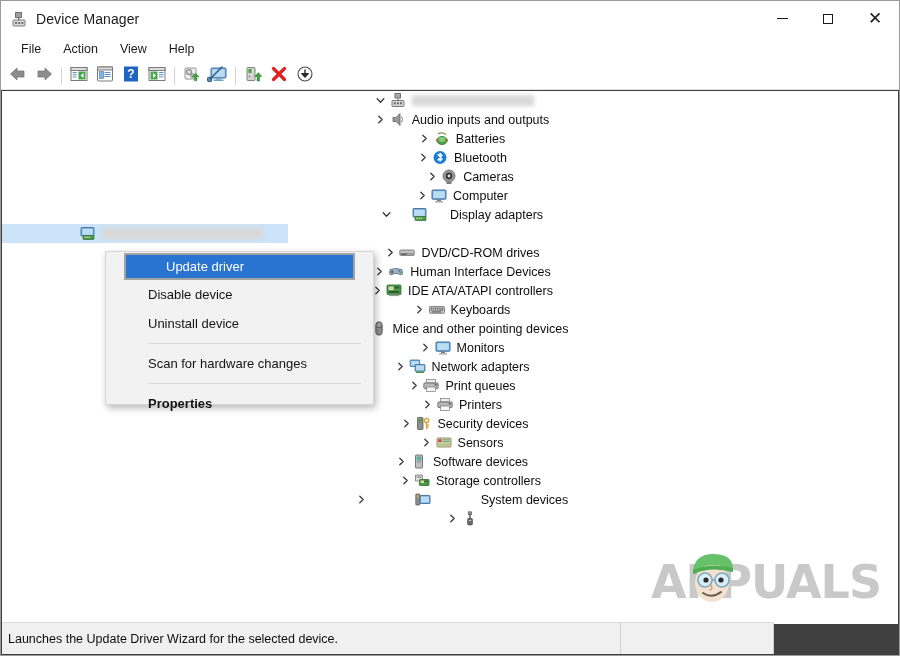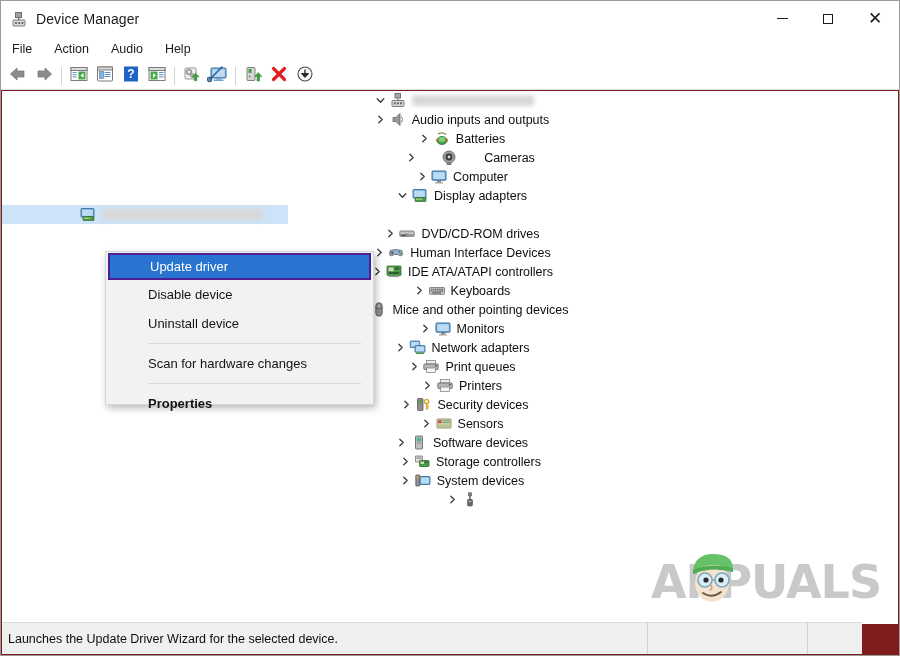--- a/index.html
+++ b/index.html
@@ -8,21 +8,21 @@
     background: #ffffff;
   }
   body {
     font-family: "Liberation Sans", sans-serif;
     -webkit-font-smoothing: antialiased;
   }
   #app {
     position: relative;
     width: 900px;
     height: 656px;
-    background: #7f1d1d;
+    background: #404040;
     overflow: hidden;
     box-sizing: border-box;
     border: 1px solid #9a9a9a;
   }
 
   
   .titlebar {
     position: absolute;
     left: 0; top: 0;
     width: 898px;
@@ -79,21 +79,21 @@
 
   
   .menubar {
     position: absolute;
     left: 0; top: 35px;
     width: 898px;
     height: 26px;
     background: #ffffff;
     display: flex;
     align-items: center;
-    padding-left: 1px;
+    padding-left: 10px;
     box-sizing: border-box;
   }
   .menu-item {
     font-size: 12.5px;
     color: #1b1b1b;
     padding: 2px 10px;
     margin-right: 2px;
     cursor: default;
   }
 
@@ -193,22 +193,22 @@
     display: flex;
     align-items: center;
     font-size: 13px;
     color: #141414;
     padding-left: 42px;
     box-sizing: border-box;
   }
   .ctx-item.highlight {
     background: #2874d0;
     color: #ffffff;
-    border: 2px solid #4c1d95;
-    margin: 0 2px;
+    border: 2px solid #a3a3a3;
+    margin: 0 18px;
     height: 27px;
     padding-left: 40px;
   }
   .ctx-item.bold { font-weight: bold; }
   .ctx-sep {
     height: 1px;
     background: #d9d9d9;
     margin: 5px 12px 5px 42px;
   }
 
@@ -230,21 +230,21 @@
     font-weight: bold;
     color: #c9c9c9;
     letter-spacing: -1px;
   }
 
   
   .statusbar {
     position: absolute;
     left: 1px;
     bottom: 1px;
-    width: 860px;
+    width: 772px;
     height: 31px;
     background: #f0f0f0;
     border-top: 1px solid #dcdcdc;
     display: flex;
     align-items: center;
   }
   .status-panel {
     height: 31px;
     display: flex;
     align-items: center;
@@ -283,21 +283,21 @@
       </div>
       <div class="win-btn close">
         <span class="glyph-close">✕</span>
       </div>
     </div>
   </div>
 
   <div class="menubar">
     <div class="menu-item">File</div>
     <div class="menu-item">Action</div>
-    <div class="menu-item">Audio</div>
+    <div class="menu-item">View</div>
     <div class="menu-item">Help</div>
   </div>
 
   <div class="toolbar">
 
     <div class="tb-btn">
       <span>
         <svg width="20" height="18" viewBox="0 0 20 18">
           <path d="M9 3 L2.5 9 L9 15 L9 12 L16 12 L16 6 L9 6 Z" fill="#8c8c8c" stroke="#6e6e6e" stroke-width="0.7" stroke-linejoin="round"></path>
         </svg>
@@ -471,22 +471,36 @@
           <path d="M5 4 Q9 1.5 13 4.5" fill="none" stroke="#8b8b4a" stroke-width="1.4"></path>
           <ellipse cx="9" cy="10.5" rx="5" ry="4" fill="#4aa24a" stroke="#2d702d" stroke-width="0.8"></ellipse>
           <ellipse cx="9" cy="9.4" rx="3.4" ry="2.4" fill="#7dd07d"></ellipse>
           <rect x="3.2" y="9" width="2.2" height="2.4" fill="#b06a1f"></rect>
           <rect x="12.6" y="9" width="2.2" height="2.4" fill="#b06a1f"></rect>
         </svg>
       </span>
       <span class="row-label">Batteries</span>
     </div>
 
-
-    <div class="row" style="padding-left:44px;gap:21px;">
+    <div class="row" style="padding-left:28px;">
+      <span class="chev">
+        <svg width="9" height="9" viewBox="0 0 9 9">
+            <path d="M2.8 1.2 L6.2 4.5 L2.8 7.8" fill="none" stroke="#3a3a3a" stroke-width="1.3" stroke-linecap="round" stroke-linejoin="round"></path>
+          </svg>
+      </span>
+      <span class="row-icon">
+        <svg width="18" height="17" viewBox="0 0 18 17">
+          <circle cx="9" cy="8.5" r="6.5" fill="#1a7fd4"></circle>
+          <path d="M7 5.5 L11 10 L9 12 L9 4.5 L11 6.5 L7 11" fill="none" stroke="#ffffff" stroke-width="1.3" stroke-linejoin="round" stroke-linecap="round"></path>
+        </svg>
+      </span>
+      <span class="row-label">Bluetooth</span>
+    </div>
+
+    <div class="row" style="padding-left:44px;">
       <span class="chev">
         <svg width="9" height="9" viewBox="0 0 9 9">
             <path d="M2.8 1.2 L6.2 4.5 L2.8 7.8" fill="none" stroke="#3a3a3a" stroke-width="1.3" stroke-linecap="round" stroke-linejoin="round"></path>
           </svg>
       </span>
       <span class="row-icon">
         <svg width="18" height="17" viewBox="0 0 18 17">
           <circle cx="9" cy="8" r="6" fill="#9d9d9d" stroke="#5e5e5e" stroke-width="0.8"></circle>
           <circle cx="9" cy="8" r="3.4" fill="#3a3a3a"></circle>
           <circle cx="9" cy="8" r="1.4" fill="#dcdcdc"></circle>
@@ -507,21 +521,21 @@
           <rect x="2" y="3" width="14" height="9.2" rx="0.8" fill="#6ea8dc" stroke="#3d6f9e" stroke-width="1"></rect>
           <rect x="3.2" y="4.2" width="11.6" height="6.8" fill="#bcdcf4"></rect>
           <rect x="7" y="12.5" width="4" height="1.6" fill="#7d7d7d"></rect>
           <rect x="5" y="14.2" width="8" height="1.4" rx="0.5" fill="#9b9b9b"></rect>
         </svg>
       </span>
       <span class="row-label">Computer</span>
     </div>
 
 
-    <div class="row" style="padding-left:28px;">
+    <div class="row" style="padding-left:28px;gap:16px;">
       <span class="chev">
         <svg width="9" height="9" viewBox="0 0 9 9">
             <path d="M1.2 2.8 L4.5 6.2 L7.8 2.8" fill="none" stroke="#3a3a3a" stroke-width="1.3" stroke-linecap="round" stroke-linejoin="round"></path>
           </svg>
       </span>
       <span class="row-icon">
         <svg width="18" height="17" viewBox="0 0 18 17">
           <rect x="2" y="2.5" width="13" height="8.6" rx="0.7" fill="#6ea8dc" stroke="#3d6f9e" stroke-width="0.9"></rect>
           <rect x="3.2" y="3.7" width="10.6" height="6.2" fill="#bcdcf4"></rect>
           <rect x="4" y="10.5" width="11" height="4" rx="0.6" fill="#4a9a4a" stroke="#2d702d" stroke-width="0.7"></rect>
@@ -776,21 +790,21 @@
           <path d="M2.5 3 L9.5 3 L9.5 9 L2.5 9 Z" fill="#e2e2e2" stroke="#7a7a7a" stroke-width="0.8"></path>
           <path d="M3.5 4 L8.5 4 M3.5 5.5 L8.5 5.5" stroke="#8a8a8a" stroke-width="0.8"></path>
           <rect x="6.5" y="7.5" width="9.5" height="6" rx="0.6" fill="#4a9a4a" stroke="#2d702d" stroke-width="0.8"></rect>
           <rect x="7.6" y="8.6" width="3.4" height="2.4" fill="#d8d8b0"></rect>
           <rect x="11.6" y="8.6" width="3.4" height="1.2" fill="#2d5f2d"></rect>
         </svg>
       </span>
       <span class="row-label">Storage controllers</span>
     </div>
 
-    <div class="row" style="padding-left:28px;">
+    <div class="row" style="padding-left:28px;gap:44px;">
       <span class="chev">
         <svg width="9" height="9" viewBox="0 0 9 9">
             <path d="M2.8 1.2 L6.2 4.5 L2.8 7.8" fill="none" stroke="#3a3a3a" stroke-width="1.3" stroke-linecap="round" stroke-linejoin="round"></path>
           </svg>
       </span>
       <span class="row-icon">
         <svg width="18" height="17" viewBox="0 0 18 17">
           <rect x="1.8" y="3" width="4" height="11" rx="0.6" fill="#8d8d8d" stroke="#5a5a5a" stroke-width="0.8"></rect>
           <rect x="2.7" y="4.2" width="2.2" height="2.4" fill="#d8a93a"></rect>
           <rect x="6" y="4.5" width="10" height="8" rx="0.6" fill="#6ea8dc" stroke="#3d6f9e" stroke-width="0.9"></rect>

